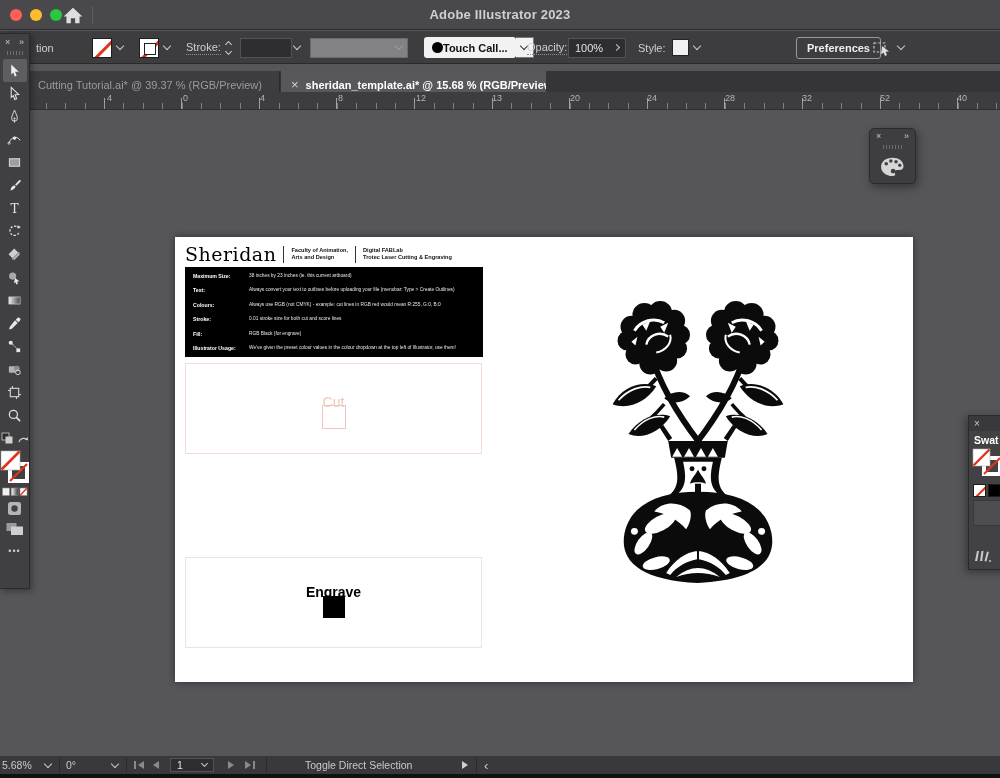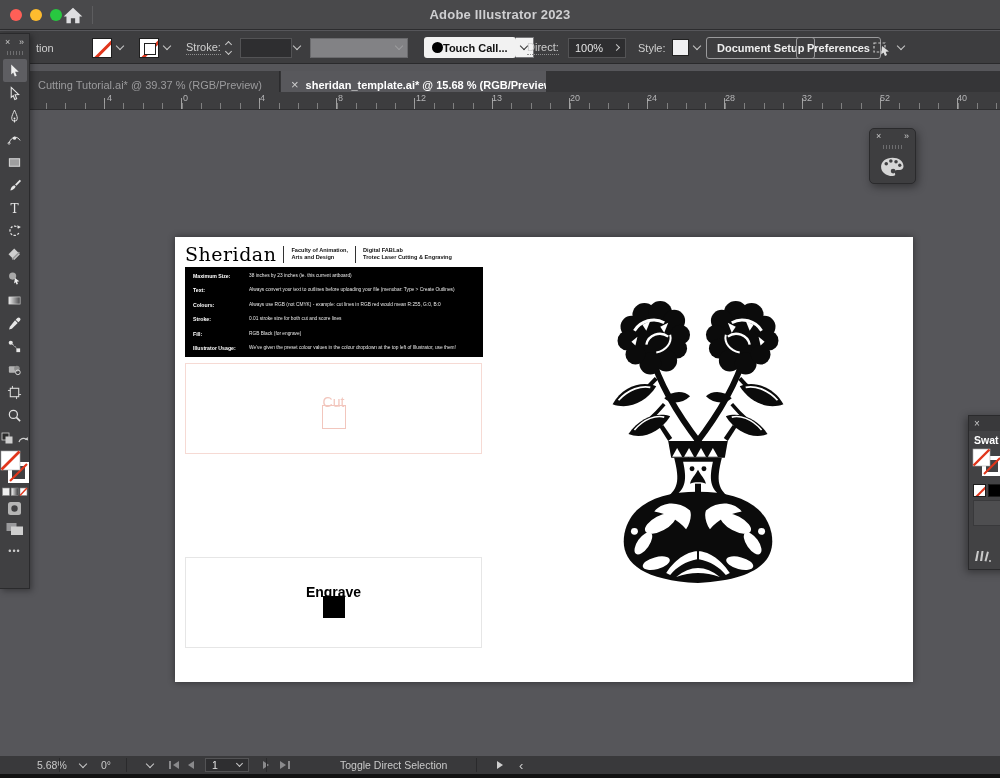--- a/index.html
+++ b/index.html
@@ -107,21 +107,21 @@
   .sw-fs { padding-left:3px; }
   .sw-row { display:flex; gap:2px; padding:2px 0 0 4px; }
   .sw { width:13px; height:13px; border:1px solid #1c1c1c; position:relative; overflow:hidden; }
   .sw.none { background:#fff; } .sw.none::after{ content:""; position:absolute; left:-2px; top:5px; width:20px; height:2px; background:#e0351b; transform:rotate(-45deg);}
   .sw.black { background:#000; }
   .sw-well { margin:3px 0 0 4px; width:38px; height:26px; background:#4e4e50; border:1px solid #39393b; }
   .sw-foot { position:absolute; bottom:2px; left:4px; }
 
   
   .statusbar { position:absolute; left:0; top:756px; width:1000px; height:18px; background:#39393b; color:#c9c9c9; font-size:10.5px; }
-  .sb-item { position:absolute; top:0; height:18px; display:flex; align-items:center;margin-left:35px; }
+  .sb-item { position:absolute; top:0; height:18px; display:flex; align-items:center; }
   .sb-sep { position:absolute; top:2px; width:1px; height:14px; background:#2a2a2c; }
   .tri { display:inline-block; width:0; height:0; }
   .tri.left { border-top:4px solid transparent; border-bottom:4px solid transparent; border-right:6px solid #8a8a8c; }
   .tri.right { border-top:4px solid transparent; border-bottom:4px solid transparent; border-left:6px solid #8a8a8c; }
   .bar { display:inline-block; width:1.5px; height:8px; background:#8a8a8c; }
   .blackstrip { position:absolute; left:0; top:774px; width:1000px; height:4px; background:#111; }
 </style>
 </head>
 <body>
 
@@ -187,42 +187,39 @@
       <div class="touchbtn">
           <span class="dot"></span>
           <span>Touch Call...</span>
         </div>
       <div class="chevbox">
           <span class="chev" style="border-color:#333"></span>
         </div>
     </div>
 
     <div class="cb-item" style="left:527px">
-      <span class="dotted-label">Direct:</span>
+      <span class="dotted-label">Opacity:</span>
     </div>
     <div class="cb-item" style="left:568px">
       <div class="darkfield" style="width:58px; justify-content:space-between;">
         <span>100%</span>
           <span class="chev right small"></span>
       </div>
     </div>
 
     <div class="cb-item" style="left:638px">
         <span>Style:</span>
       </div>
     <div class="cb-item" style="left:672px">
         <div class="stylesw"></div>
       </div>
     <div class="cb-item" style="left:694px">
         <span class="chev"></span>
       </div>
 
-    <div class="cb-item" style="left:706px">
-      <div class="outline-btn">Document Setup</div>
-    </div>
     <div class="cb-item" style="left:796px">
       <div class="outline-btn">Preferences</div>
     </div>
 
     <div class="cb-item" style="left:872px">
       <svg width="20" height="18" viewBox="0 0 20 18">
         <rect x="2" y="4" width="11" height="9" fill="none" stroke="#c9c9c9" stroke-width="1.2" stroke-dasharray="2.5 1.8"></rect>
         <path d="M10 7 l7 5.4 -3.4 .3 1.4 3.4 -2 .8 -1.4 -3.4 -2.4 2 Z" fill="#dedede"></path>
       </svg>
     </div>

